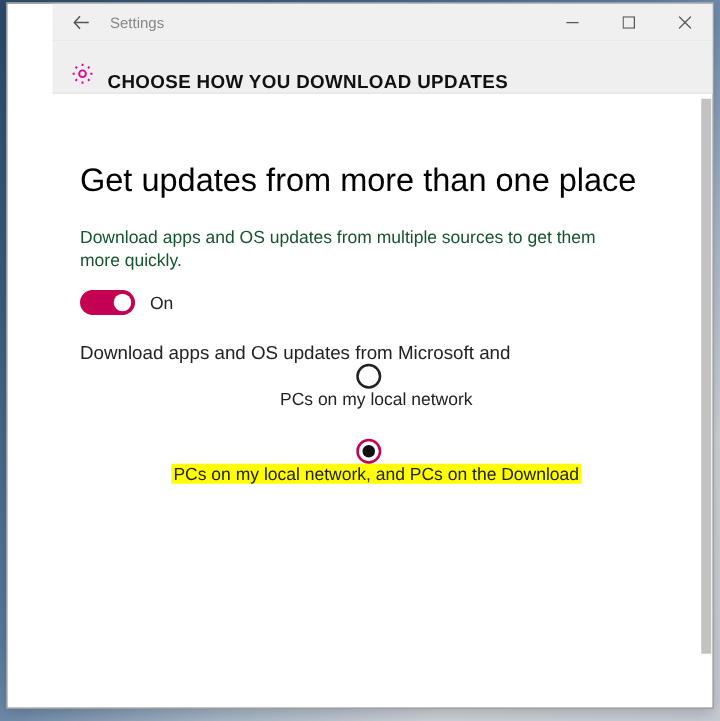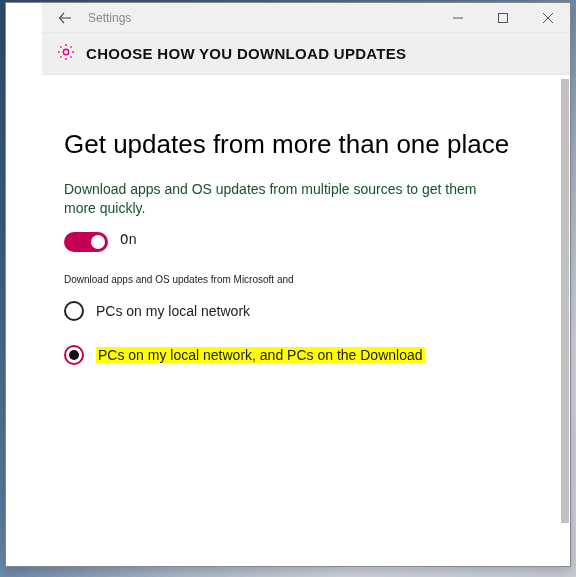--- a/index.html
+++ b/index.html
@@ -34,21 +34,21 @@
   .win-controls { display: flex; }
   .win-btn {
     width: 45px; height: 30px;
     display: flex; align-items: center; justify-content: center;
     color: #555;
   }
   .subheader {
     height: 42px;
     background: #efefef;
     display: flex;
-    align-items: center;
+    align-items: flex-end;
     padding: 0 14px;
     border-bottom: 1px solid #e5e5e5;
   }
   .gear { color: #E3008C; margin-right: 10px; }
   .subheader-text { font-size: 15px; font-weight: 600; color: #111; letter-spacing: 0.3px; }
   .content-wrap { flex: 1; position: relative; overflow: hidden; }
   .content {
     position: absolute; left: 0; top: 0; right: 10px; bottom: 0;
     padding: 54px 22px 20px 22px;
     overflow: hidden;
@@ -57,35 +57,35 @@
   .scrollbar {
     position: absolute; top: 4px; right: 1px; bottom: 4px; width: 8px;
     background: transparent;
   }
   .scrollbar-thumb {
     position: absolute; top: 0; left: 0; right: 0; height: 92%;
     background: #c2c2c2; border-radius: 0;
   }
   .heading { font-size: 26px; font-weight: 300; margin-bottom: 20px; color: #000; }
   .desc { font-size: 14px; color: #14532d; line-height: 1.35; max-width: 440px; }
-  .toggle-row { display: flex; margin-top: 14px; margin-bottom: 22px; font-family: Liberation Mono, monospace; }
+  .toggle-row { display: flex; align-items: center; margin-top: 14px; margin-bottom: 22px; }
   .toggle {
     width: 44px; height: 20px; border-radius: 10px;
     background: #c30052;
     position: relative; margin-right: 12px;
     border: none;
   }
   .toggle-knob {
     position: absolute; right: 3px; top: 3px;
     width: 14px; height: 14px; border-radius: 50%;
     background: #fff;
   }
   .toggle-label { font-size: 14px; }
-  .subdesc { font-size: 10px; margin-bottom: 16px; }
-  .radio-row { display: flex; align-items: center; margin-bottom: 24px; }
+  .subdesc { font-size: 15px; }
+  .radio-row { display: flex; align-items: center; margin-bottom: 24px; flex-direction: column; }
   .radio {
     width: 20px; height: 20px; border: 2px solid #222; border-radius: 50%;
     margin-right: 12px; position: relative; flex-shrink: 0;
   }
   .radio.checked { border-color: #c30052; }
   .radio.checked::after {
     content: ""; position: absolute; left: 3px; top: 3px; width: 10px; height: 10px;
     border-radius: 50%; background: #111;
   }
   .radio-label { font-size: 14px; }

